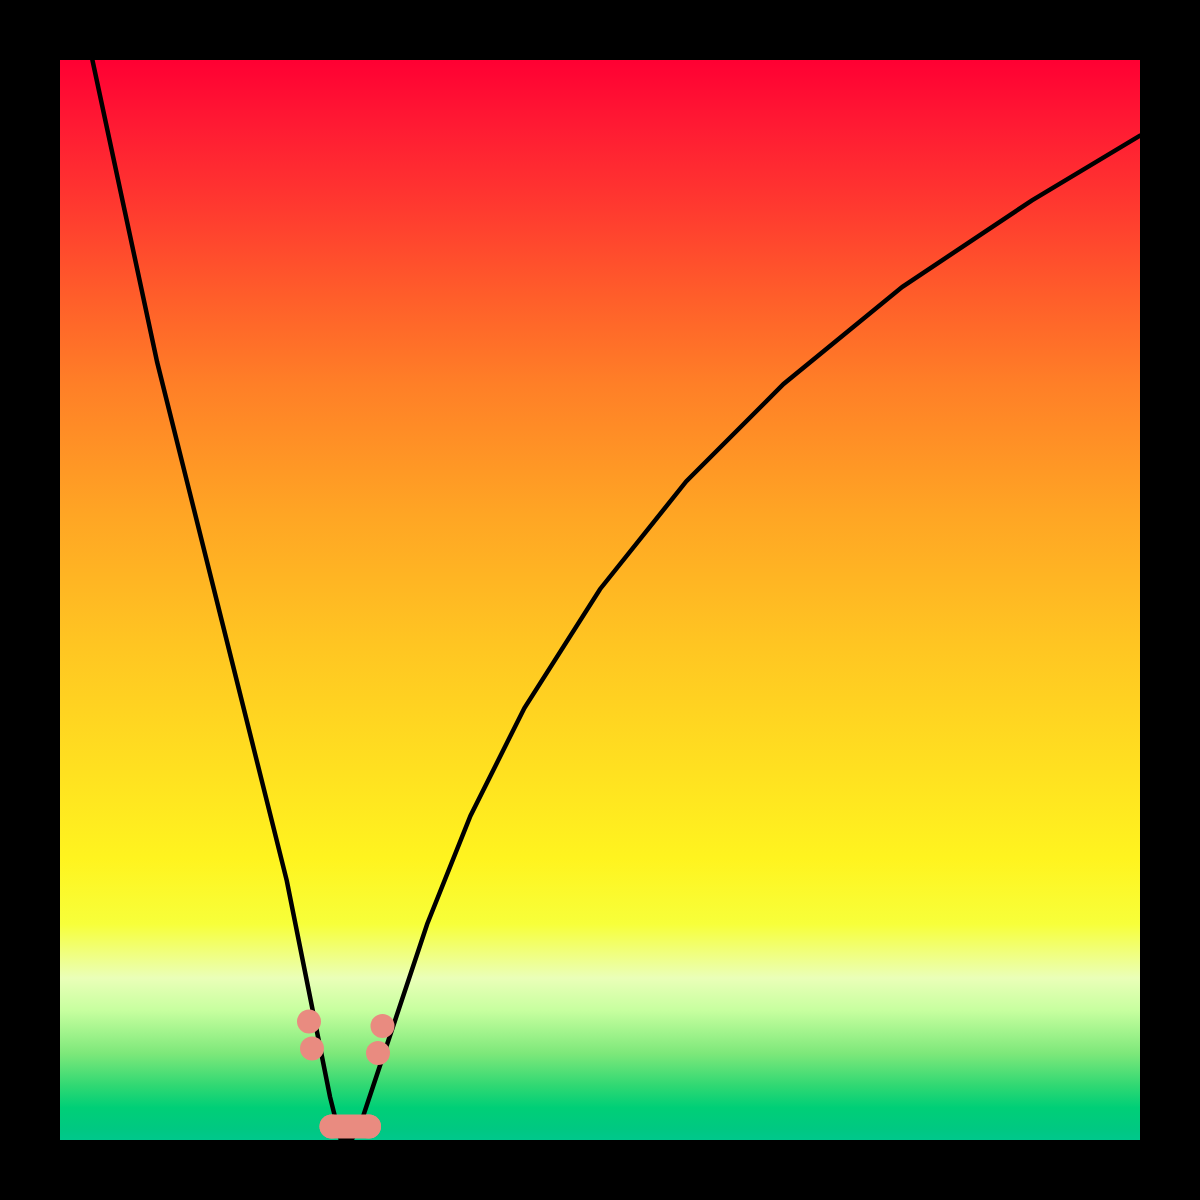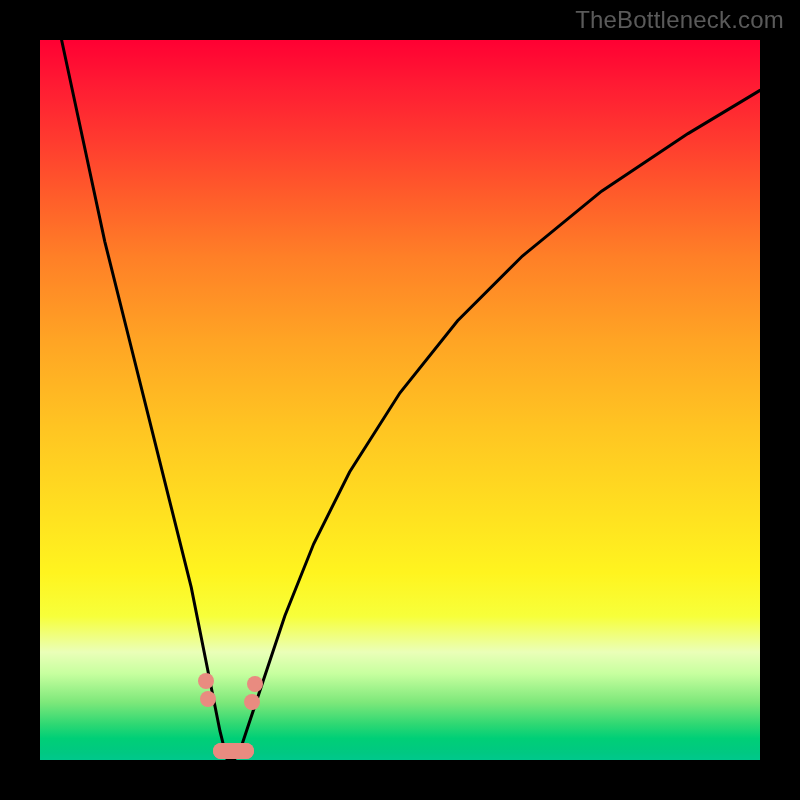--- a/index.html
+++ b/index.html
@@ -66,21 +66,20 @@
   .marker {
     position: absolute;
     background: #e98b80;
     border-radius: 10px;
   }
 </style>
 </head>
 <body>
 
 <div class="frame">
-  <div class="watermark">TheBottleneck.com</div>
   <div class="plot">
     <svg class="curve" viewBox="0 0 720 720">
       <path fill="none" stroke="#000" stroke-width="3" stroke-linecap="round" d="M21.6 0.0 L43.2 100.8 L64.8 201.6 L86.4 288.0 L108.0 374.4 L129.6 460.8 L151.2 547.2 L165.6 619.2 L172.8 655.2 L180.0 691.2 L187.2 720.0 L194.4 720.0 L201.6 705.6 L208.8 684.0 L223.2 640.8 L244.8 576.0 L273.6 504.0 L309.6 432.0 L360.0 352.8 L417.6 280.8 L482.4 216.0 L561.6 151.2 L648.0 93.6 L720.0 50.4" id="curve-path"></path>
     </svg>
 
   <div class="marker" style="left: 157.6px; top: 632.8px; width: 16px; height: 16px;"></div>
       <div class="marker" style="left: 159.76px; top: 650.8px; width: 16px; height: 16px;"></div>
       <div class="marker" style="left: 206.56px; top: 636.4px; width: 16px; height: 16px;"></div>
       <div class="marker" style="left: 204.4px; top: 654.4px; width: 16px; height: 16px;"></div>
       <div class="marker" style="left: 173.44px; top: 703.36px; width: 16px; height: 16px;"></div>

